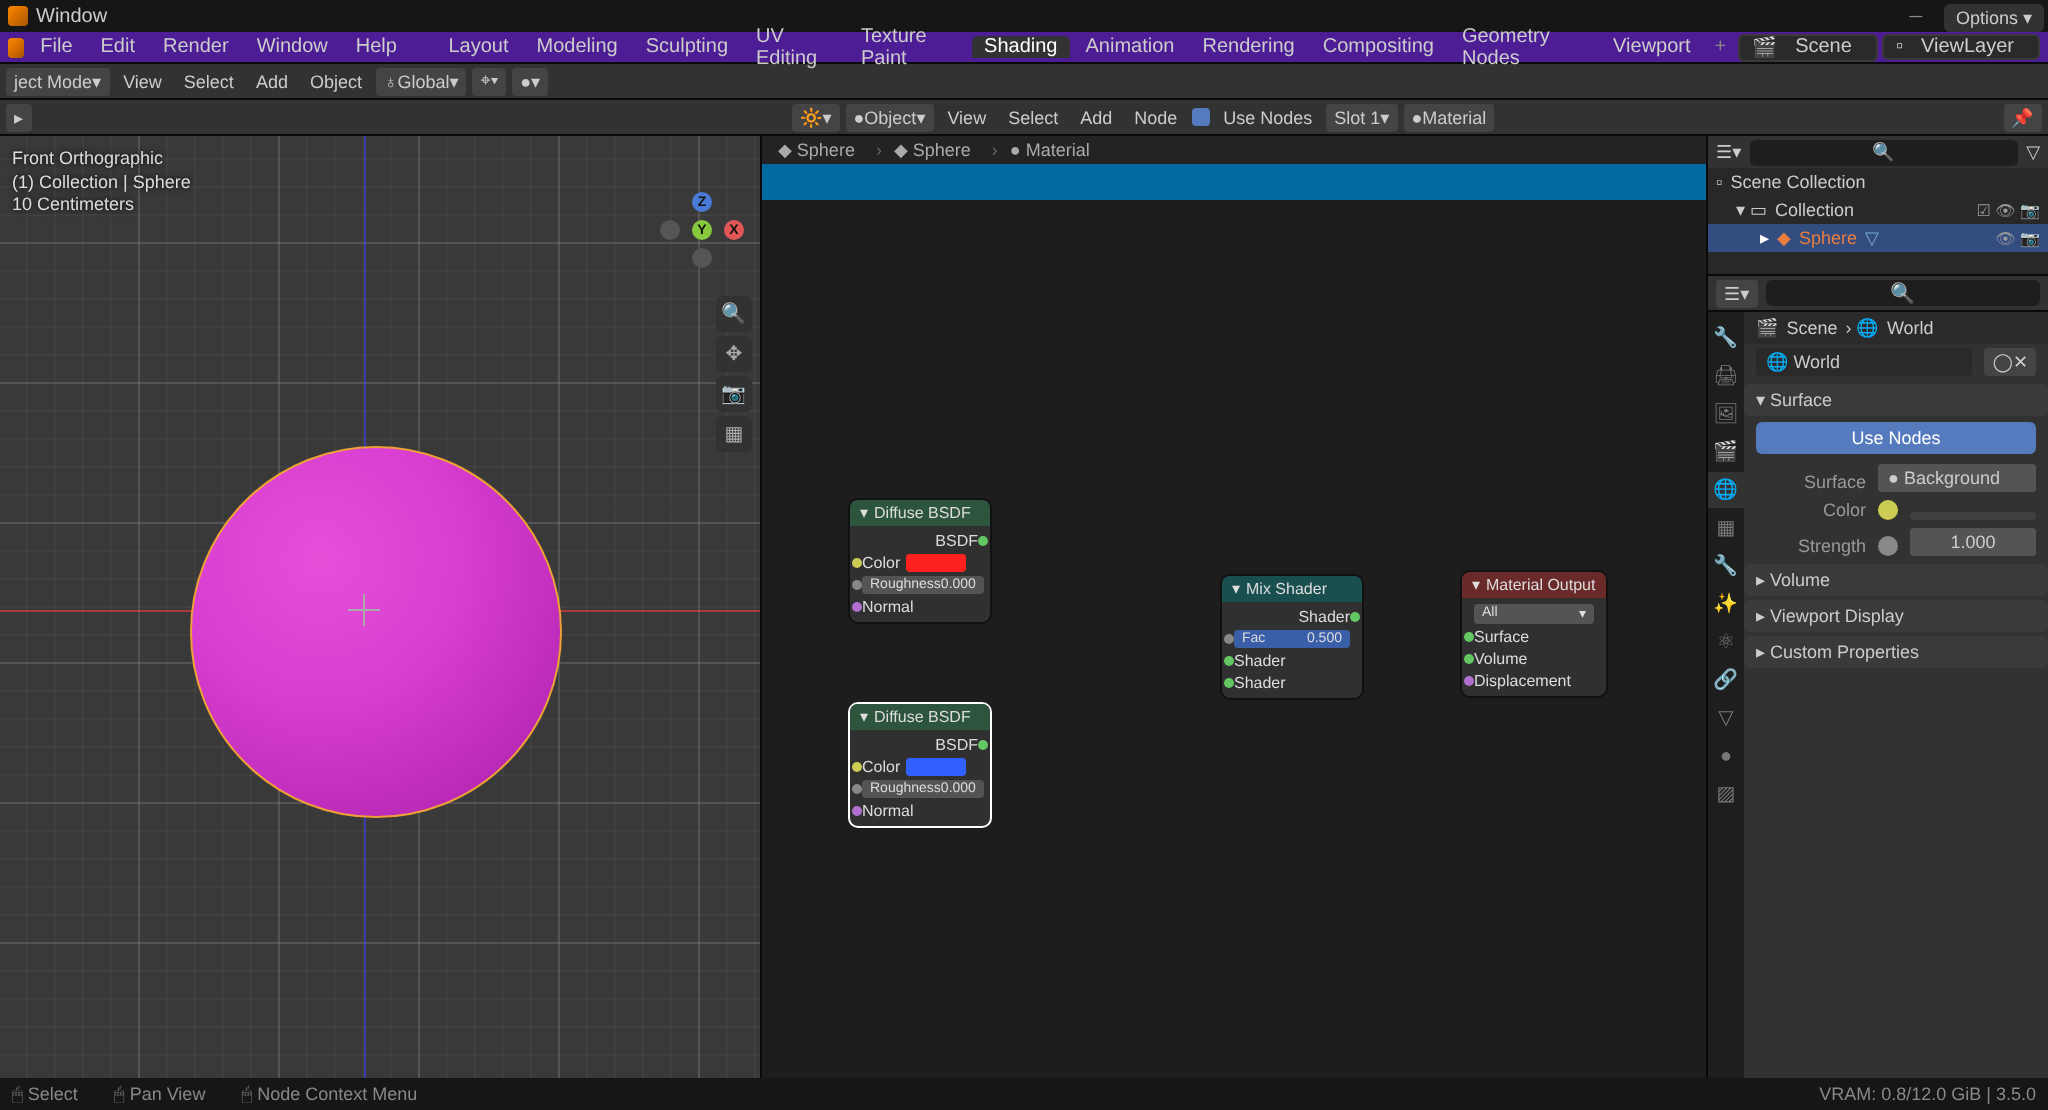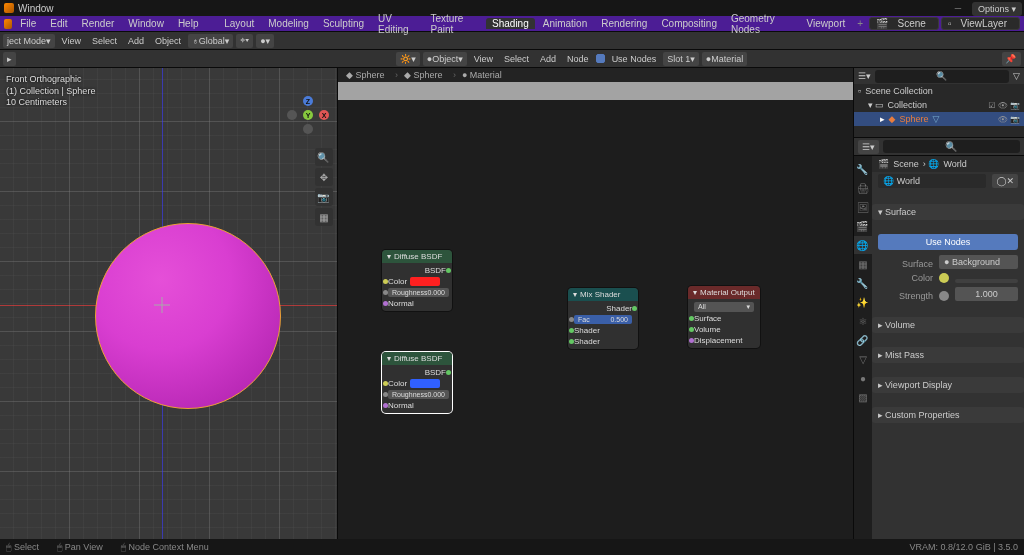--- a/index.html
+++ b/index.html
@@ -12,36 +12,36 @@
 .menubar{height:16px;background:#4c1d95;display:flex;align-items:center;padding:0 4px;gap:2px;border-bottom:1px solid #0a0a0a}
 .menubar span{padding:0 6px;font-size:10px;color:#ccc}
 .ws-tab{padding:1px 8px;font-size:10px;color:#999;border-radius:3px 3px 0 0}
 .ws-tab.active{background:#323232;color:#fff}
 .scene-pickers{margin-left:auto;display:flex;gap:2px;align-items:center}
 .pill{background:#2a2a2a;border:1px solid #3a3a3a;border-radius:3px;padding:1px 6px;font-size:9px;display:flex;align-items:center;gap:3px}
 .toolbar{height:18px;background:#323232;display:flex;align-items:center;padding:0 3px;gap:3px;border-bottom:1px solid #0a0a0a;font-size:9px}
 .tb-btn{background:#444;border-radius:2px;padding:1px 4px;font-size:9px;color:#ccc;display:flex;align-items:center;height:14px}
 .tb-text{padding:1px 4px;color:#ccc}
 .main{display:flex;height:calc(100% - 82px)}
-.viewport{width:338px;background:#393939;position:relative;border-right:1px solid #0a0a0a}
+.viewport{width:381px;background:#393939;position:relative;border-right:1px solid #0a0a0a}
 .vp-grid{position:absolute;inset:0;background-image:repeating-linear-gradient(0deg,transparent,transparent 13px,rgba(100,100,100,.15) 13px,rgba(100,100,100,.15) 14px),repeating-linear-gradient(90deg,transparent,transparent 13px,rgba(100,100,100,.15) 13px,rgba(100,100,100,.15) 14px)}
 .vp-grid::after{content:"";position:absolute;inset:0;background-image:repeating-linear-gradient(0deg,transparent,transparent 69px,rgba(130,130,130,.3) 69px,rgba(130,130,130,.3) 70px),repeating-linear-gradient(90deg,transparent,transparent 69px,rgba(130,130,130,.3) 69px,rgba(130,130,130,.3) 70px)}
 .axis-h{position:absolute;left:0;right:0;top:50%;height:1px;background:rgba(255,60,60,.6)}
 .axis-v{position:absolute;top:0;bottom:0;left:48%;width:1px;background:rgba(60,60,255,.6)}
 .sphere{position:absolute;left:95px;top:155px;width:186px;height:186px;border-radius:50%;background:radial-gradient(circle at 35% 30%,#e54fd8 0%,#d93ed1 40%,#b828b5 80%,#a020a0 100%);border:1px solid #eea038}
 .cursor{position:absolute;left:48%;top:50%;width:16px;height:16px;transform:translate(-50%,-50%)}
 .cursor::before,.cursor::after{content:"";position:absolute;background:#aaa}
 .cursor::before{left:50%;top:0;width:1px;height:100%;transform:translateX(-50%)}
 .cursor::after{top:50%;left:0;height:1px;width:100%;transform:translateY(-50%)}
 .vp-overlay{position:absolute;left:6px;top:6px;font-size:9px;color:#ddd;line-height:1.3;text-shadow:0 0 3px #000}
 .gizmo{position:absolute;right:10px;top:28px;width:38px;height:38px}
 .gizmo-dot{position:absolute;width:10px;height:10px;border-radius:50%;font-size:7px;color:#111;display:flex;align-items:center;justify-content:center;font-weight:600}
 .vp-tools{position:absolute;right:4px;top:80px;display:flex;flex-direction:column;gap:2px}
 .vp-tool{width:18px;height:18px;background:#323232;border-radius:3px;display:flex;align-items:center;justify-content:center;color:#aaa;font-size:10px}
-.node-editor{flex:1;background:#a3a3a3;position:relative;border-right:1px solid #0a0a0a}
+.node-editor{flex:1;background:#0369a1;position:relative;border-right:1px solid #0a0a0a}
 .ne-bread{height:14px;background:#232323;display:flex;align-items:center;padding:0 8px;gap:6px;font-size:9px;color:#aaa}
 .ne-bread span::after{content:" ›";color:#666;margin-left:4px}
 .ne-bread span:last-child::after{content:""}
 .node-canvas{position:absolute;inset:32px 0 0 0;background:#1d1d1d}
 .node{position:absolute;background:#303030;border-radius:4px;font-size:8px;color:#ddd;min-width:70px;box-shadow:0 0 0 1px #111}
 .node.sel{box-shadow:0 0 0 1px #fff}
 .node-head{padding:2px 5px;border-radius:4px 4px 0 0;display:flex;align-items:center;gap:3px;font-size:8px}
 .node-head.green{background:#2d543c}
 .node-head.cyan{background:#1a4f4f}
 .node-head.red{background:#6a2a2a}
@@ -62,21 +62,21 @@
 .outliner-hd{height:16px;display:flex;align-items:center;padding:0 4px;background:#323232;gap:4px}
 .out-row{padding:2px 4px 2px 14px;display:flex;align-items:center;gap:4px;color:#ccc}
 .out-row.sel{background:#334d80;color:#fff}
 .out-row .icons{margin-left:auto;display:flex;gap:3px;color:#999;font-size:8px}
 .props{flex:1;display:flex}
 .prop-tabs{width:18px;background:#1e1e1e;display:flex;flex-direction:column;padding-top:4px;gap:1px}
 .ptab{width:18px;height:18px;display:flex;align-items:center;justify-content:center;font-size:10px;color:#777}
 .ptab.active{background:#323232;color:#ddd}
 .prop-body{flex:1;background:#323232;font-size:9px;overflow:hidden}
 .prop-hd{padding:3px 6px;background:#2a2a2a;display:flex;align-items:center;gap:4px}
-.sect-head{padding:3px 6px;background:#3a3a3a;margin:14px 0;border-radius:3px}
+.sect-head{padding:3px 6px;background:#3a3a3a;margin:2px 0;border-radius:3px}
 .btn-wide{background:#557abd;color:#fff;text-align:center;padding:3px;border-radius:3px;margin:3px 6px}
 .prop-row{display:flex;align-items:flex-end;padding:2px 6px;gap:6px}
 .prop-row label{width:55px;text-align:right;color:#999;font-size:9px}
 .val{flex:1;background:#545454;border-radius:2px;padding:2px 5px;text-align:center;font-size:9px}
 .statusbar{position:absolute;bottom:0;left:0;right:0;height:16px;background:#161616;display:flex;align-items:center;padding:0 6px;font-size:9px;color:#888;gap:18px}
 .statusbar .right{margin-left:auto}
 .chk{width:9px;height:9px;border:1px solid #666;border-radius:2px;display:inline-block}
 .chk.on{background:#557abd;border-color:#557abd}
 .options-tab{position:absolute;right:2px;top:2px;background:#323232;padding:2px 6px;border-radius:3px;font-size:9px;color:#ccc}
 .icon-orange{color:#e87d3e}
@@ -347,21 +347,20 @@
             <label>Color</label>
             <span style="width:10px;height:10px;border-radius:50%;background:#cccc55"></span>
             <span class="val" style="background:#404040"></span>
           </div>
         <div class="prop-row">
             <label>Strength</label>
             <span style="width:10px;height:10px;border-radius:50%;background:#888"></span>
             <span class="val">1.000</span>
           </div>
         <div class="sect-head">▸ <span>Volume</span></div>
-        <div class="sect-head">▸ <span>Mist Pass</span></div>
         <div class="sect-head">▸ <span>Viewport Display</span></div>
         <div class="sect-head">▸ <span>Custom Properties</span></div>
       </div>
     </div>
   </div>
 </div>
 
 <div class="statusbar">
   <span>🖱 <span>Select</span></span>
   <span>🖱 <span>Pan View</span></span>

